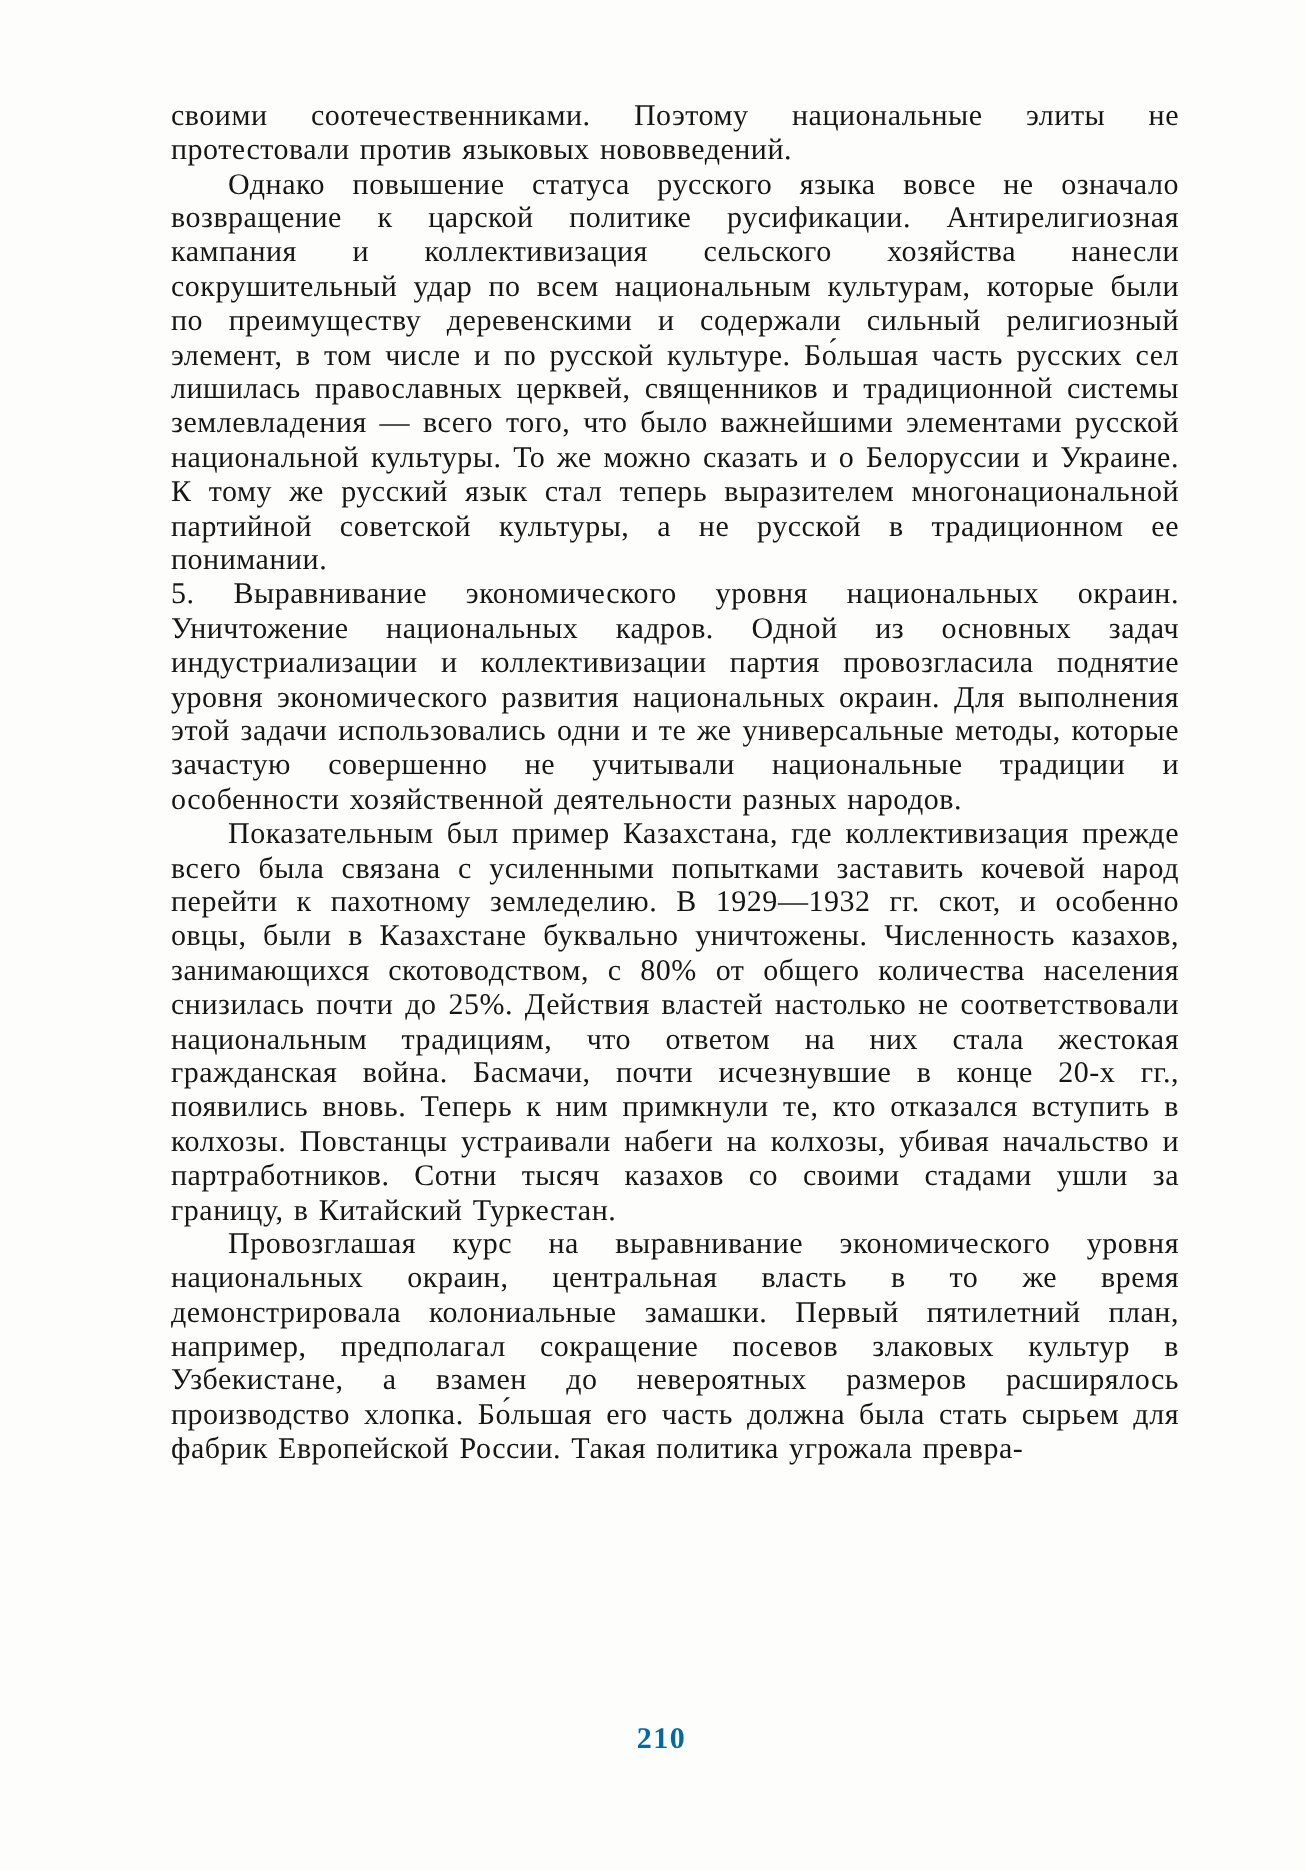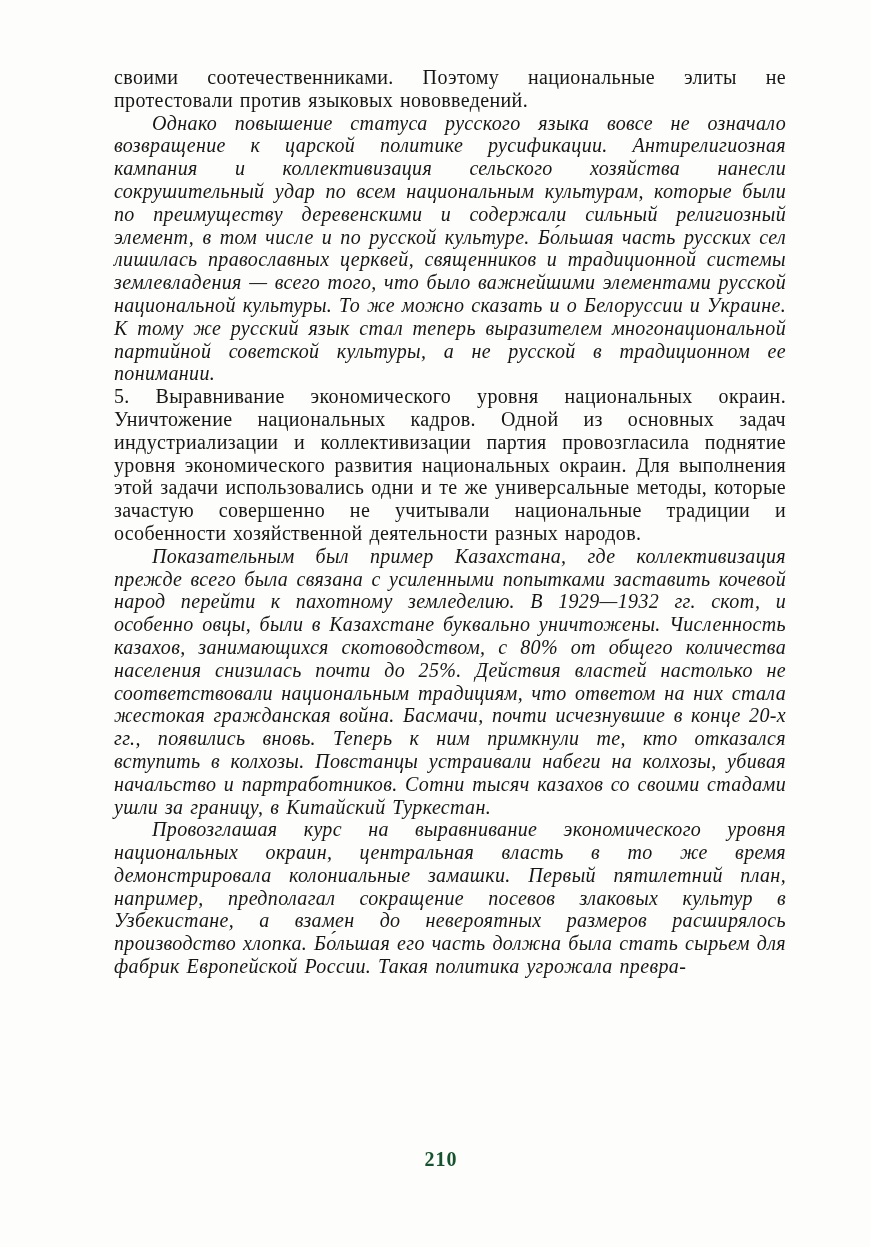--- a/index.html
+++ b/index.html
@@ -20,32 +20,32 @@
     width: 672px;
     font-size: 20px;
     line-height: 22.8px;
     letter-spacing: 0.35px;
     word-spacing: 1.5px;
     text-align: justify;
     hyphens: auto;
     -webkit-hyphens: auto;
   }
   .text-block p { text-indent: 0; }
-  .text-block p.indent { text-indent: 38px; font-style: italic; }
+  .text-block p.indent { text-indent: 38px; }
   .text-block b.lead { font-weight: normal; }
   .page-number {
     position: absolute;
     top: 1148px;
     left: 0;
     width: 100%;
     text-align: center;
     font-size: 20px;
     font-weight: bold;
     letter-spacing: 1px;
-    color: #14532d;
+    color: #0369a1;
     padding-left: 12px;
   }
 </style>
 </head>
 <body>
 
 <div class="page">
   <div class="text-block">
 
     <p>своими соотечественниками. Поэтому национальные элиты не протестовали против языковых нововведений.</p>

